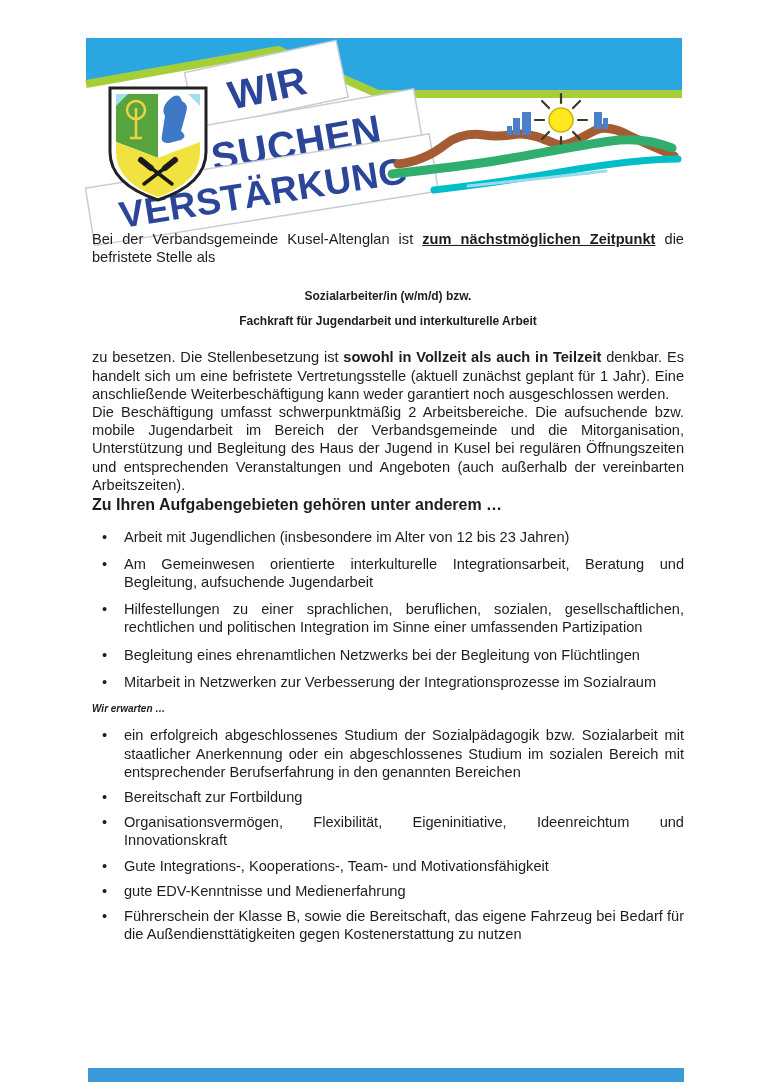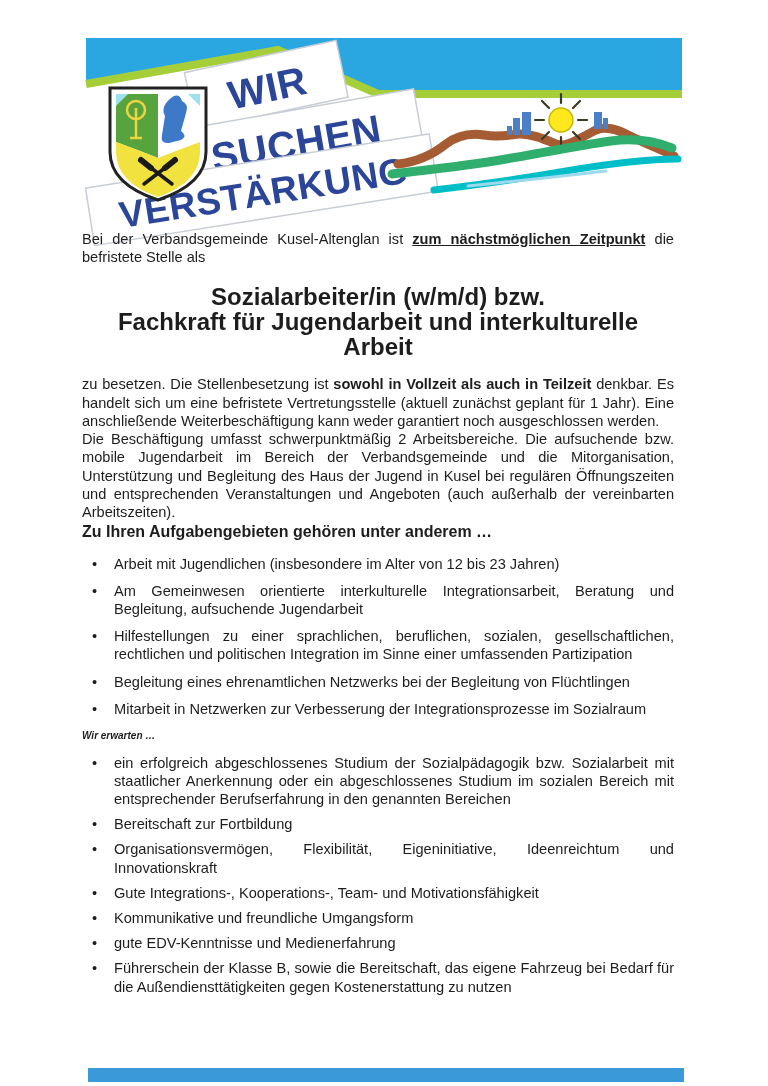--- a/index.html
+++ b/index.html
@@ -4,24 +4,24 @@
 <style>
   html,body{margin:0;padding:0;}
   body{
     width:768px;height:1086px;background:#ffffff;position:relative;overflow:hidden;
     font-family:"Liberation Sans","DejaVu Sans",sans-serif;color:#1d1d1d;
   }
   
   .header-svg{position:absolute;left:86px;top:38px;width:600px;height:182px;overflow:visible;}
   .logo-text{font-family:"Liberation Sans","DejaVu Sans",sans-serif;font-weight:bold;letter-spacing:.5px;}
   
-  .content{position:absolute;left:82px;top:230px;width:592px;font-size:14.6px;line-height:18.2px;}
+  .content{position:absolute;left:92px;top:230px;width:592px;font-size:14.6px;line-height:18.2px;}
   p{margin:0;text-align:justify;}
   .intro em{font-style:normal;font-weight:bold;text-decoration:underline;}
-  .job-title{margin-top:18px;text-align:center;font-weight:bold;font-size:24px;line-height:25px;}
+  .job-title{margin-top:18px;text-align:center;font-weight:bold;font-size:12px;line-height:25px;}
   .job-title span{display:block;}
   .para{margin-top:14px;}
   .section-heading{margin-top:2px;font-weight:bold;text-align:left;}
   .section-heading.expect{margin-top:8px;}
   ul{list-style:none;margin:6px 0 0 0;padding:0;}
   li{position:relative;padding-left:32px;text-align:justify;margin-bottom:9px;}
   ul.expect-list li{margin-bottom:7px;}
   li::before{content:"\2022";position:absolute;left:10px;top:0;}
   .bold{font-weight:bold;}
   
@@ -117,20 +117,19 @@
     <li>Begleitung eines ehrenamtlichen Netzwerks bei der Begleitung von Flüchtlingen</li>
     <li>Mitarbeit in Netzwerken zur Verbesserung der Integrationsprozesse im Sozialraum</li>
   </ul>
 
   <h2 class="section-heading expect" style="font-size:10px;font-style:italic;">Wir erwarten …</h2>
   <ul class="expect-list">
     <li>ein erfolgreich abgeschlossenes Studium der Sozialpädagogik bzw. Sozialarbeit mit staatlicher Anerkennung oder ein abgeschlossenes Studium im sozialen Bereich mit entsprechender Berufserfahrung in den genannten Bereichen</li>
     <li>Bereitschaft zur Fortbildung</li>
     <li>Organisationsvermögen, Flexibilität, Eigeninitiative, Ideenreichtum und Innovationskraft</li>
     <li>Gute Integrations-, Kooperations-, Team- und Motivationsfähigkeit</li>
-    <li>Kommunikative und freundliche Umgangsform</li>
     <li>gute EDV-Kenntnisse und Medienerfahrung</li>
     <li>Führerschein der Klasse B, sowie die Bereitschaft, das eigene Fahrzeug bei Bedarf für die Außendiensttätigkeiten gegen Kostenerstattung zu nutzen</li>
   </ul>
 
 </div>
 
 <div class="footer-bar" style="background:#3A99D8;"></div>
 
 </body></html>

